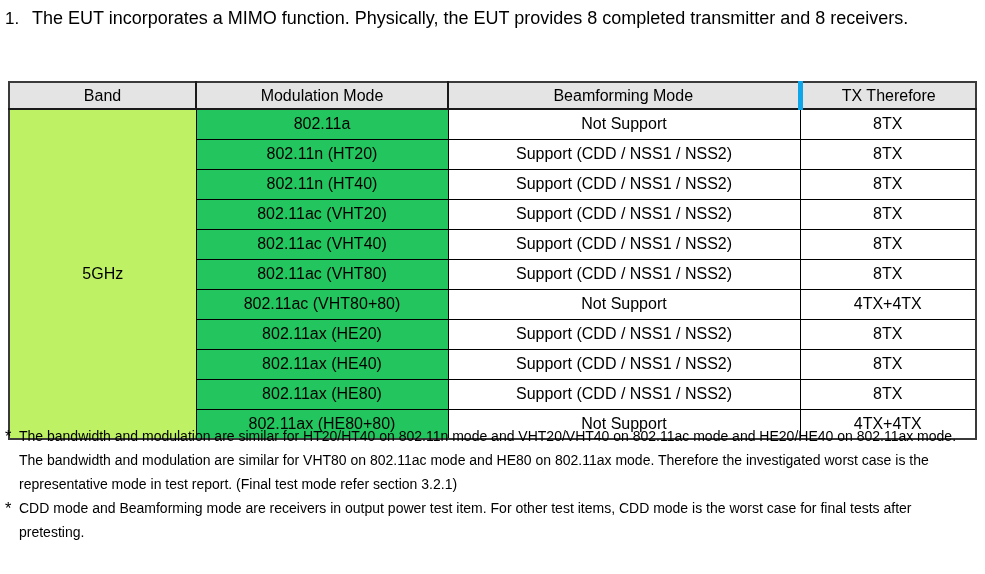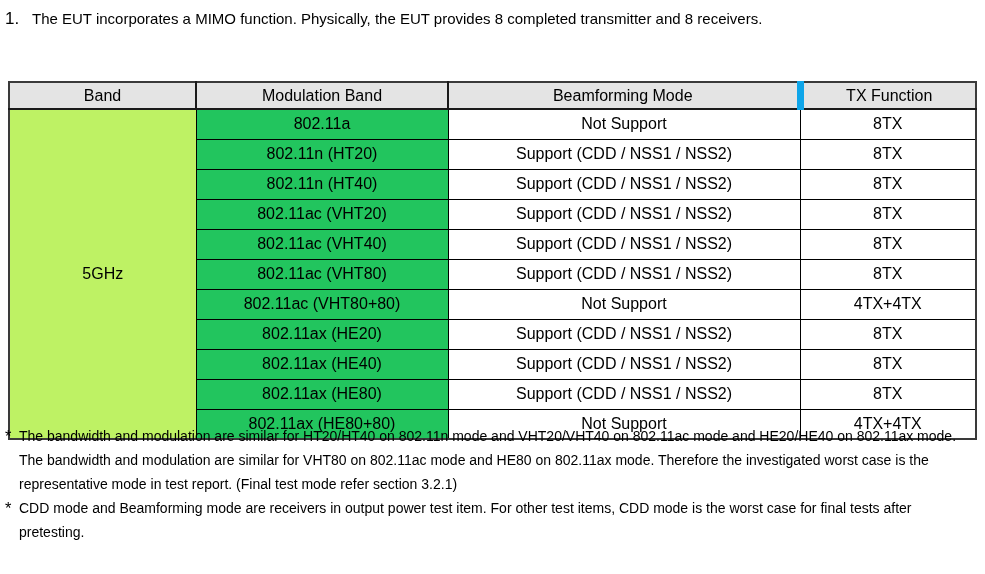--- a/index.html
+++ b/index.html
@@ -44,21 +44,21 @@
     margin-top: 2px;
   }
   .note-num {
     width: 27px;
     flex: 0 0 27px;
     font-size: 17px;
     line-height: 25px;
   }
   .note-text {
     flex: 1 1 auto;
-    font-size: 15px;
+    font-size: 18px;
     line-height: 25px;
     max-width: 915px;
   }
 
   
   .tbl-wrap {
     position: absolute;
     left: 8px;
     top: 81px;
     width: 969px;
@@ -111,21 +111,21 @@
     background: #ffffff;
     border-right: 1px solid #1a1a1a;
     margin-left: 48px;
   }
   td.tx-cell {
     background: #ffffff;
     margin-left: 24px;
   }
   thead th.h-band { border-right: 2px solid #1a1a1a; }
   thead th.h-mod  { border-right: 2px solid #1a1a1a; }
-  thead th.h-beam { border-right: 7px solid #0ea5e9; }
+  thead th.h-beam { border-right: 5px solid #0ea5e9; }
 
   
   .footnotes {
     position: absolute;
     left: 5px;
     top: 424px;
     width: 972px;
   }
   .fn {
     display: flex;
@@ -162,23 +162,23 @@
     <table class="spec">
       <colgroup>
         <col class="c-band">
         <col class="c-mod">
         <col class="c-beam">
         <col class="c-tx">
       </colgroup>
       <thead>
         <tr>
           <th class="h-band">Band</th>
-          <th class="h-mod">Modulation Band</th>
+          <th class="h-mod">Modulation Mode</th>
           <th class="h-beam">Beamforming Mode</th>
-          <th class="h-tx">TX Function</th>
+          <th class="h-tx">TX Therefore</th>
         </tr>
       </thead>
       <tbody>
 
         <tr>
           <td class="band-cell" rowspan="11">5GHz</td>
           <td class="mod-cell">802.11a</td>
           <td class="beam-cell">Not Support</td>
           <td class="tx-cell">8TX</td>
         </tr>

